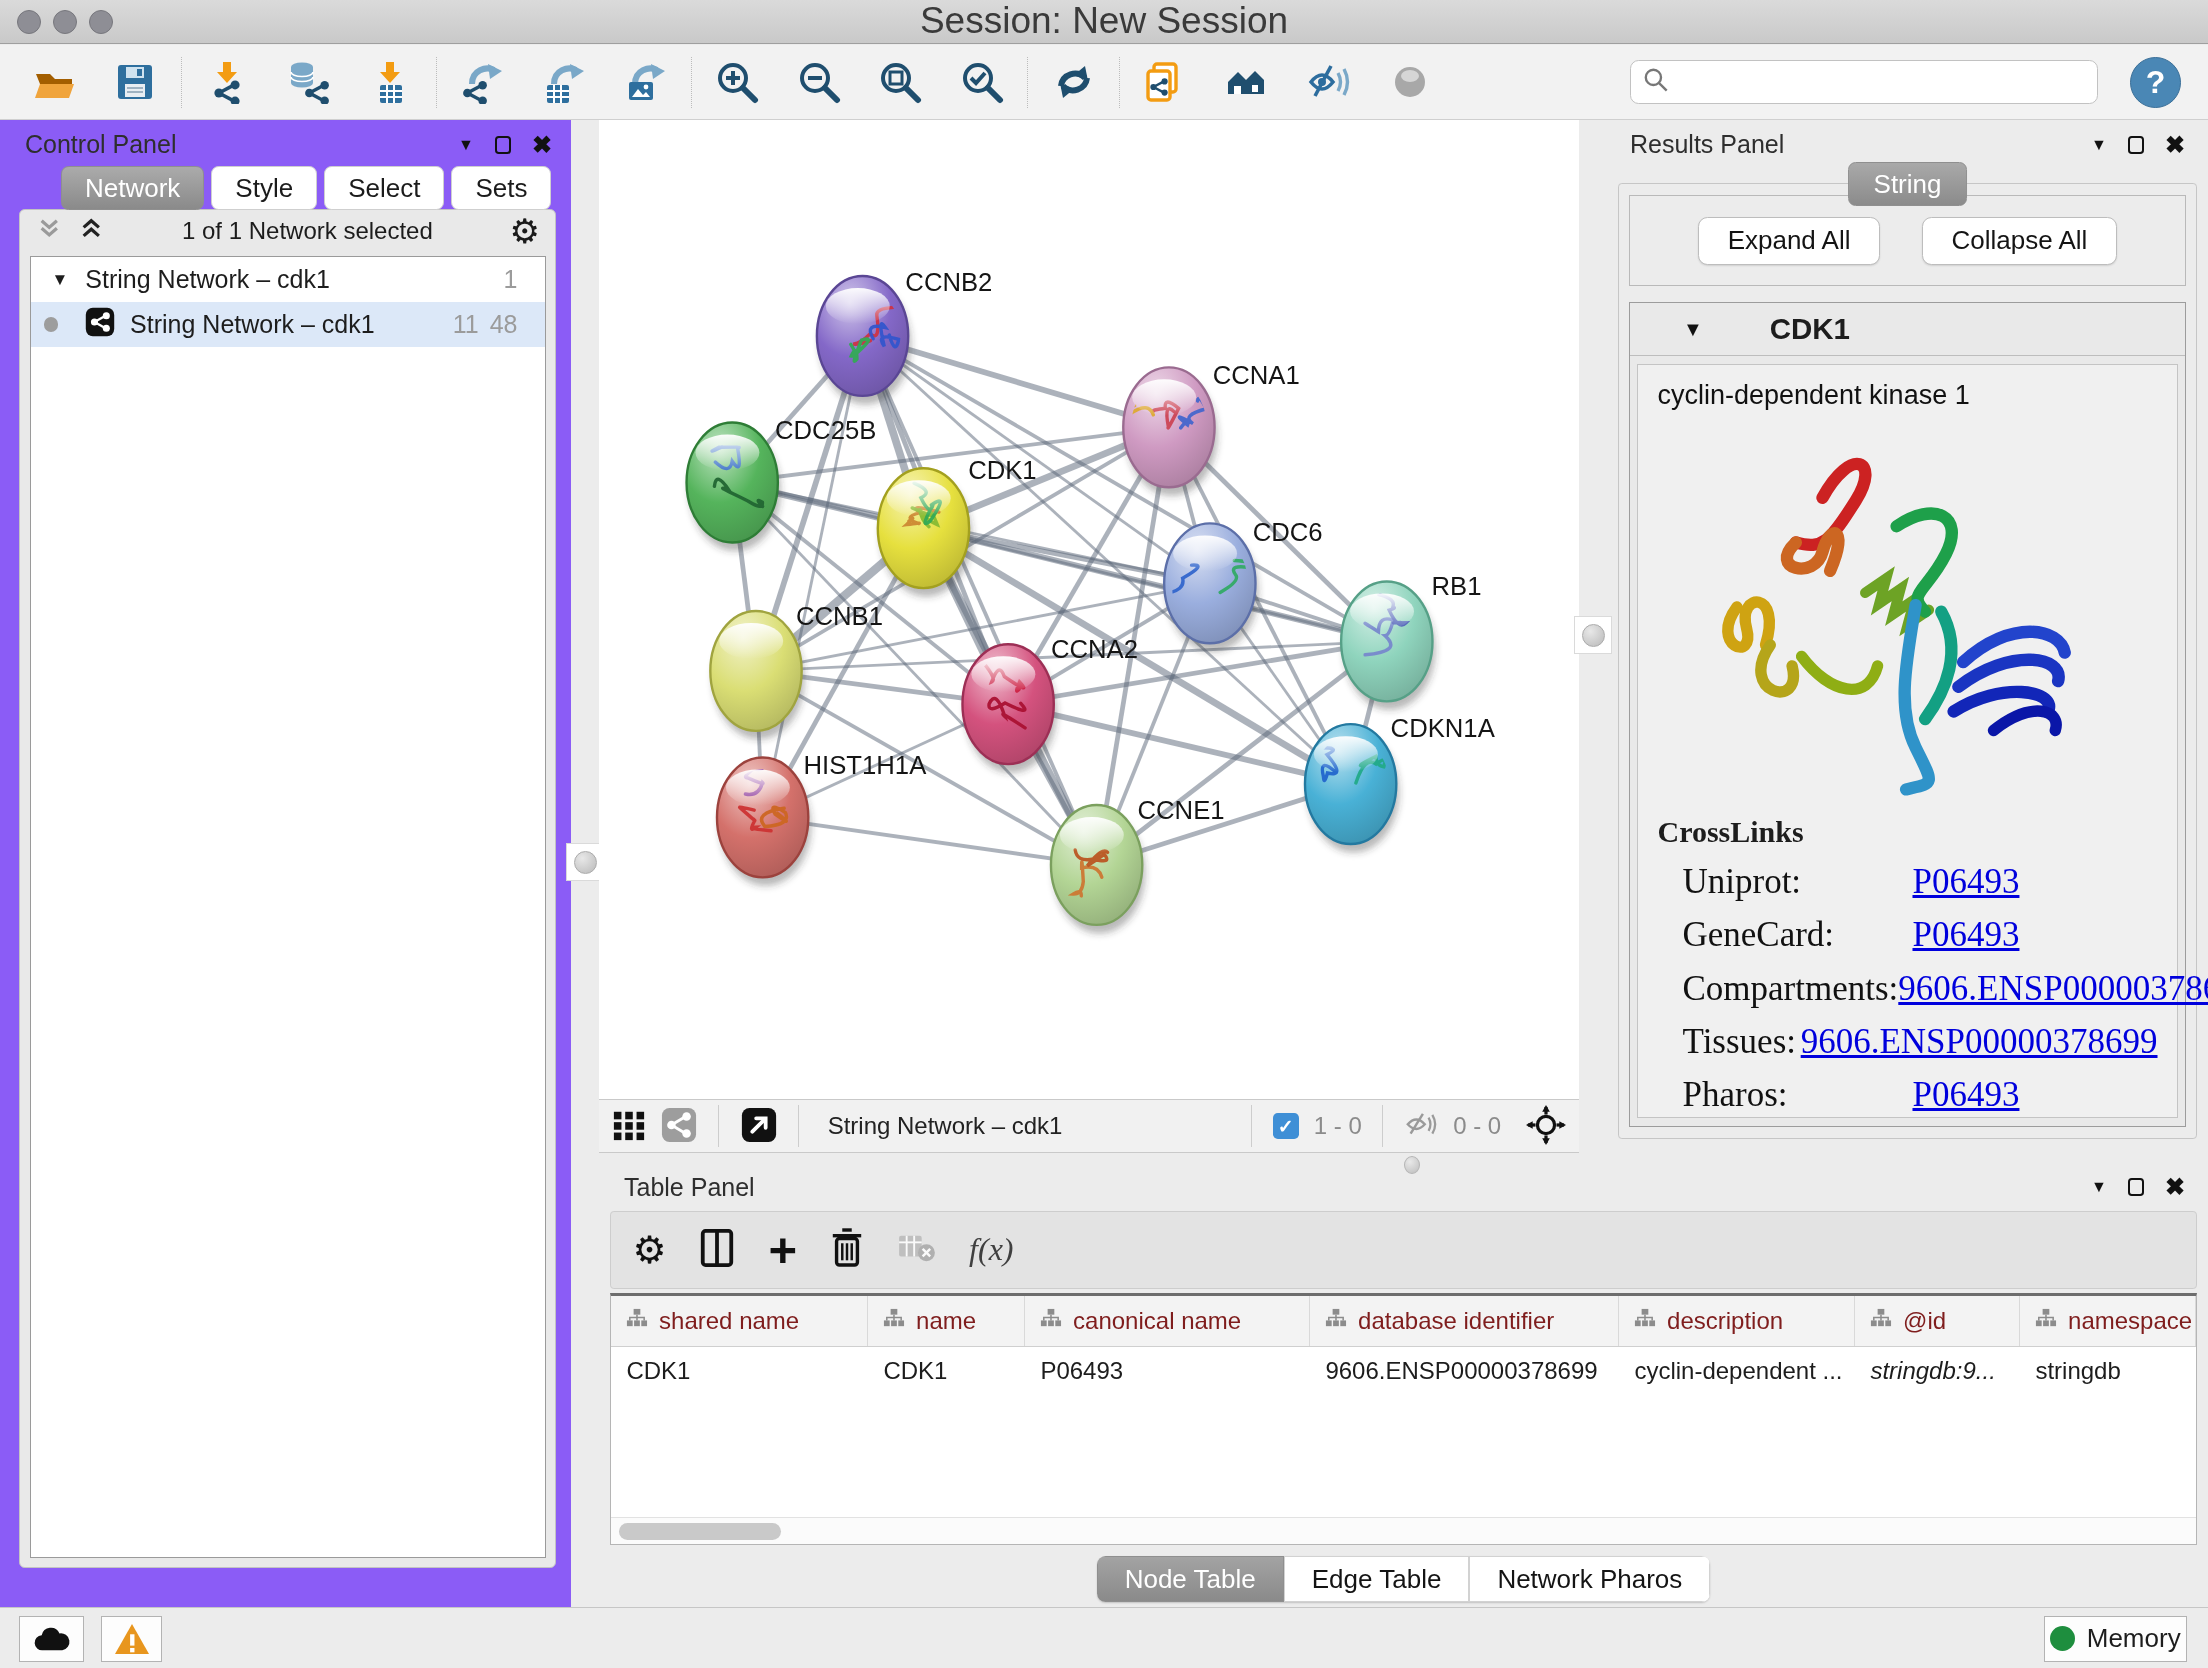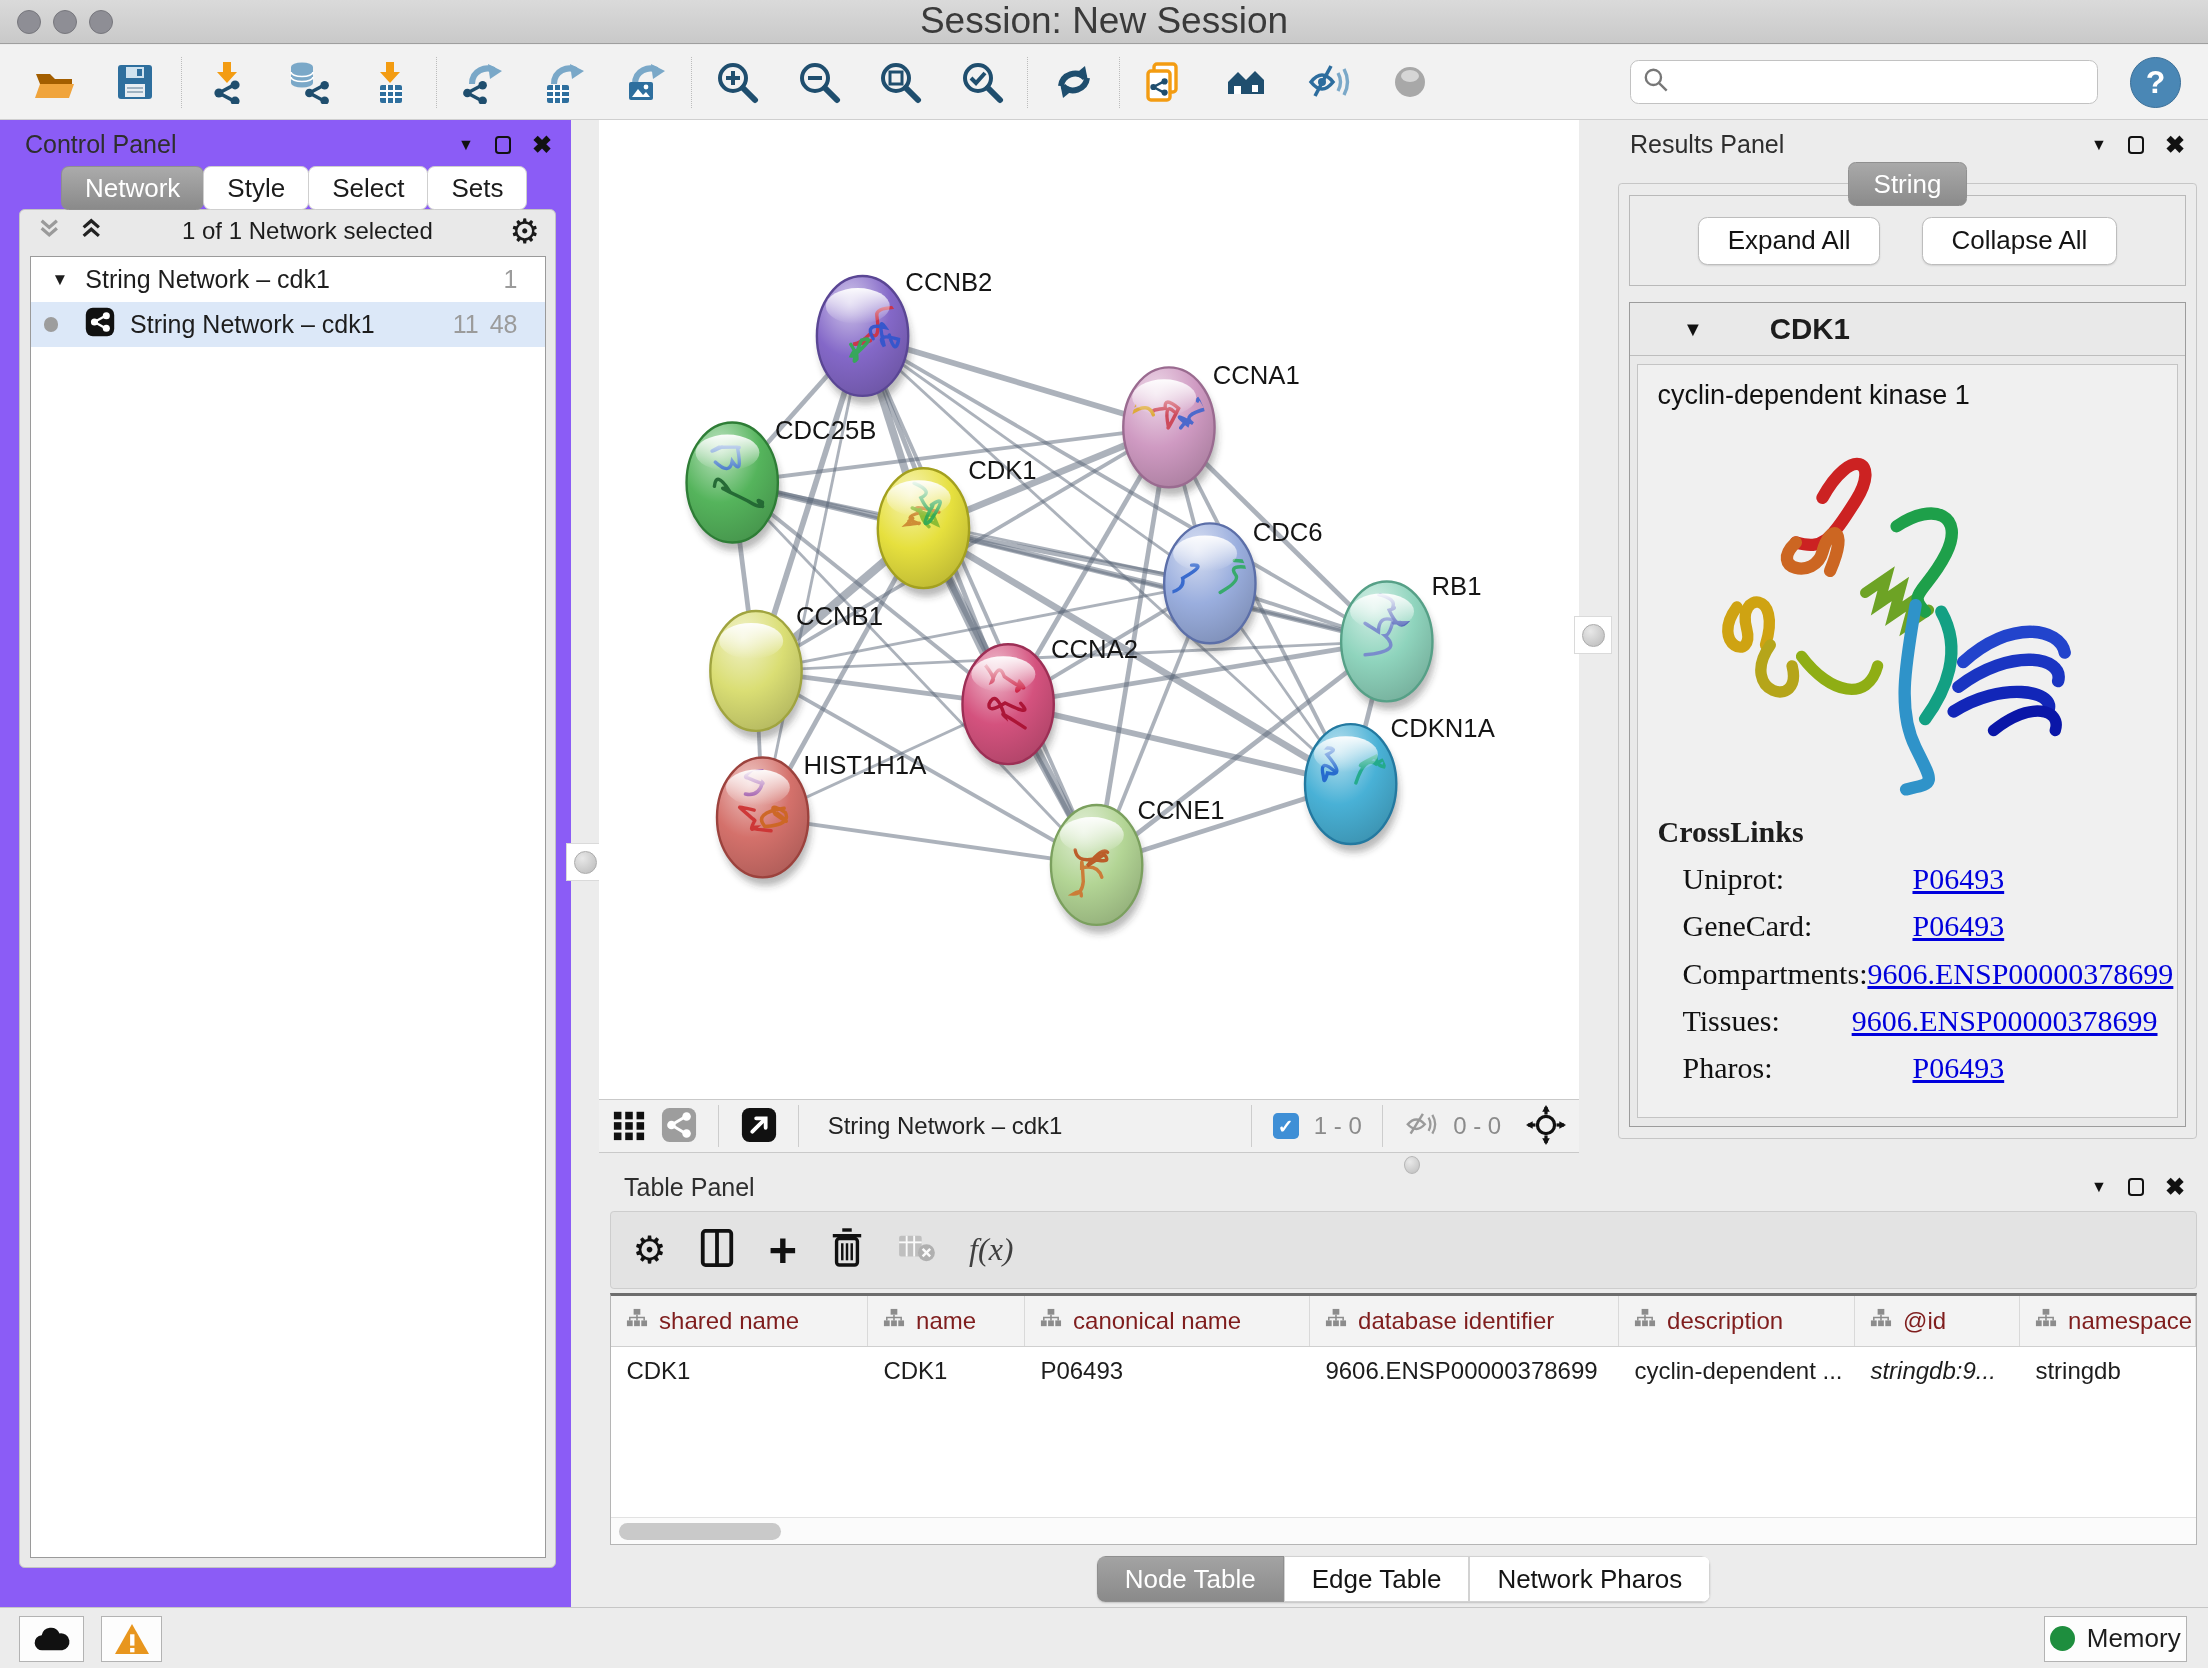--- a/index.html
+++ b/index.html
@@ -26,21 +26,21 @@
   .pt-icons { margin-left:auto; display:flex; align-items:center; gap:21px; }
   .i-collapse { font-size:16px; color:#111; }
   .i-float { width:16px; height:18px; border:2.9px solid #111; border-radius:3.8px; display:inline-block; }
   .i-close { font-size:24px; font-weight:bold; color:#111; }
 
   
   .control-panel { left:0; top:120px; width:571px; height:1488px; background:#8b5cf6; }
   .edge-strip { left:0; top:120px; width:11.4px; height:1488px; background:#e3e3e3; border-right:1px solid #c6c6c6; }
   .edge-strip .sliver { position:absolute; left:0; top:44px; width:10.5px; height:61px; background:#aac6e4; }
   .cp-title { padding:7.6px 19px 0 25px; height:42px; }
-  .tabs-row { display:flex; margin:3.8px 0 0 61px; position:relative; z-index:2; }
+  .tabs-row { display:flex; margin:3.8px 0 0 61px; position:relative; z-index:2;gap:8px; }
   .tab { height:44px; line-height:42px; padding:0 23px; font-size:26px; background:#fff; border:1px solid #cfcfcf; border-radius:7.6px; margin-right:-1px; color:#1b1b1b; text-align:center; }
   .tab.sel { background:linear-gradient(#ababab,#8a8a8a); color:#fff; border-color:#8f8f8f; }
   .cp-box { position:absolute; left:19px; right:15px; top:89px; bottom:40px; border:1.9px solid #c3c3c3; border-radius:5.7px; background:#e9e9e9; }
   .cp-head { height:42px; display:flex; align-items:center; padding:0 15px; }
   .cp-head .status { flex:1; text-align:center; font-size:24px; color:#1c1c1c; }
   .cp-list { position:absolute; left:9.5px; right:9.5px; top:46px; bottom:9.5px; background:#fff; border:1.9px solid #9a9a9a; overflow:hidden; }
   .tree-row { height:45px; display:flex; align-items:center; font-size:25px; }
   .tree-row .count { color:#9b9b9b; }
   .tree-row.sel { background:#dce8f8; }
 
@@ -63,21 +63,21 @@
   .string-tab { position:absolute; left:50%; transform:translateX(-50%); top:42px; z-index:2; background:linear-gradient(#a9a9a9,#8b8b8b); color:#fff; font-size:26px; padding:5.7px 25px; border-radius:7.6px; border:1px solid #8f8f8f; }
   .rp-box { position:absolute; left:11.4px; right:11.4px; top:63px; bottom:15px; border:1.9px solid #c6c6c6; border-radius:3.8px; background:#ececec; }
   .rp-btnrow { margin:11.4px 9.5px 9.5px 9.5px; border:1.9px solid #b9b9b9; height:91px; display:flex; align-items:center; justify-content:center; gap:42px; background:#ececec; }
   .rp-btn { background:#fff; border:1.9px solid #bdbdbd; border-radius:9.5px; font-size:26px; padding:7.6px 28.5px; color:#141414; box-shadow:0 1px 1.9px rgba(0,0,0,.12); }
   .rp-entry { position:absolute; left:9.5px; right:9.5px; top:118px; bottom:11.4px; border:1.9px solid #9c9c9c; background:#e9e9e9; }
   .rp-entry-head { height:53px; display:flex; align-items:center; gap:67px; padding-left:53px; border-bottom:1px solid #bdbdbd; }
   .rp-gene { font-size:29.5px; font-weight:bold; }
   .rp-body { position:absolute; left:7.6px; right:7.6px; top:61px; bottom:7.6px; background:#f0f0f0; border:1px solid #c4c4c4; padding:15px 19px; }
   .rp-desc { font-size:27px; color:#111; }
   .xl-title { font-family:"Liberation Serif", serif; font-weight:bold; font-size:30px; margin-top:15px; }
-  .xrow { display:flex; margin-top:13.3px; font-family:"Liberation Serif", serif; font-size:30px; }
+  .xrow { display:flex; margin-top:13.3px; font-family:"Liberation Serif", serif; font-size:35px; }
   .xlabel { width:255px; padding-left:25px; color:#111; }
   .xlink { color:#0000dd; text-decoration:underline; }
 
   
   .table-panel { left:599px; top:1154px; width:1609px; height:454px; background:#ececec; }
   .tp-gutter { height:13.3px; position:relative; }
   .tp-gutter .dot { position:absolute; left:50%; top:1.9px; width:16px; height:18px; border-radius:50%; background:radial-gradient(circle at 35% 30%, #e9e9e9, #bdbdbd); border:1px solid #b5b5b5; }
   .tp-title { padding:1.9px 23px 0 25px; height:38px; }
   .tp-toolbar { margin:5.7px 11.4px 0 11.4px; height:78px; background:#e3e3e3; border:1px solid #cdcdcd; border-radius:3.8px; display:flex; align-items:center; padding:0 21px; gap:32px; }
   .fx { font-family:"Liberation Serif", serif; font-style:italic; font-size:32px; color:#404040; }

